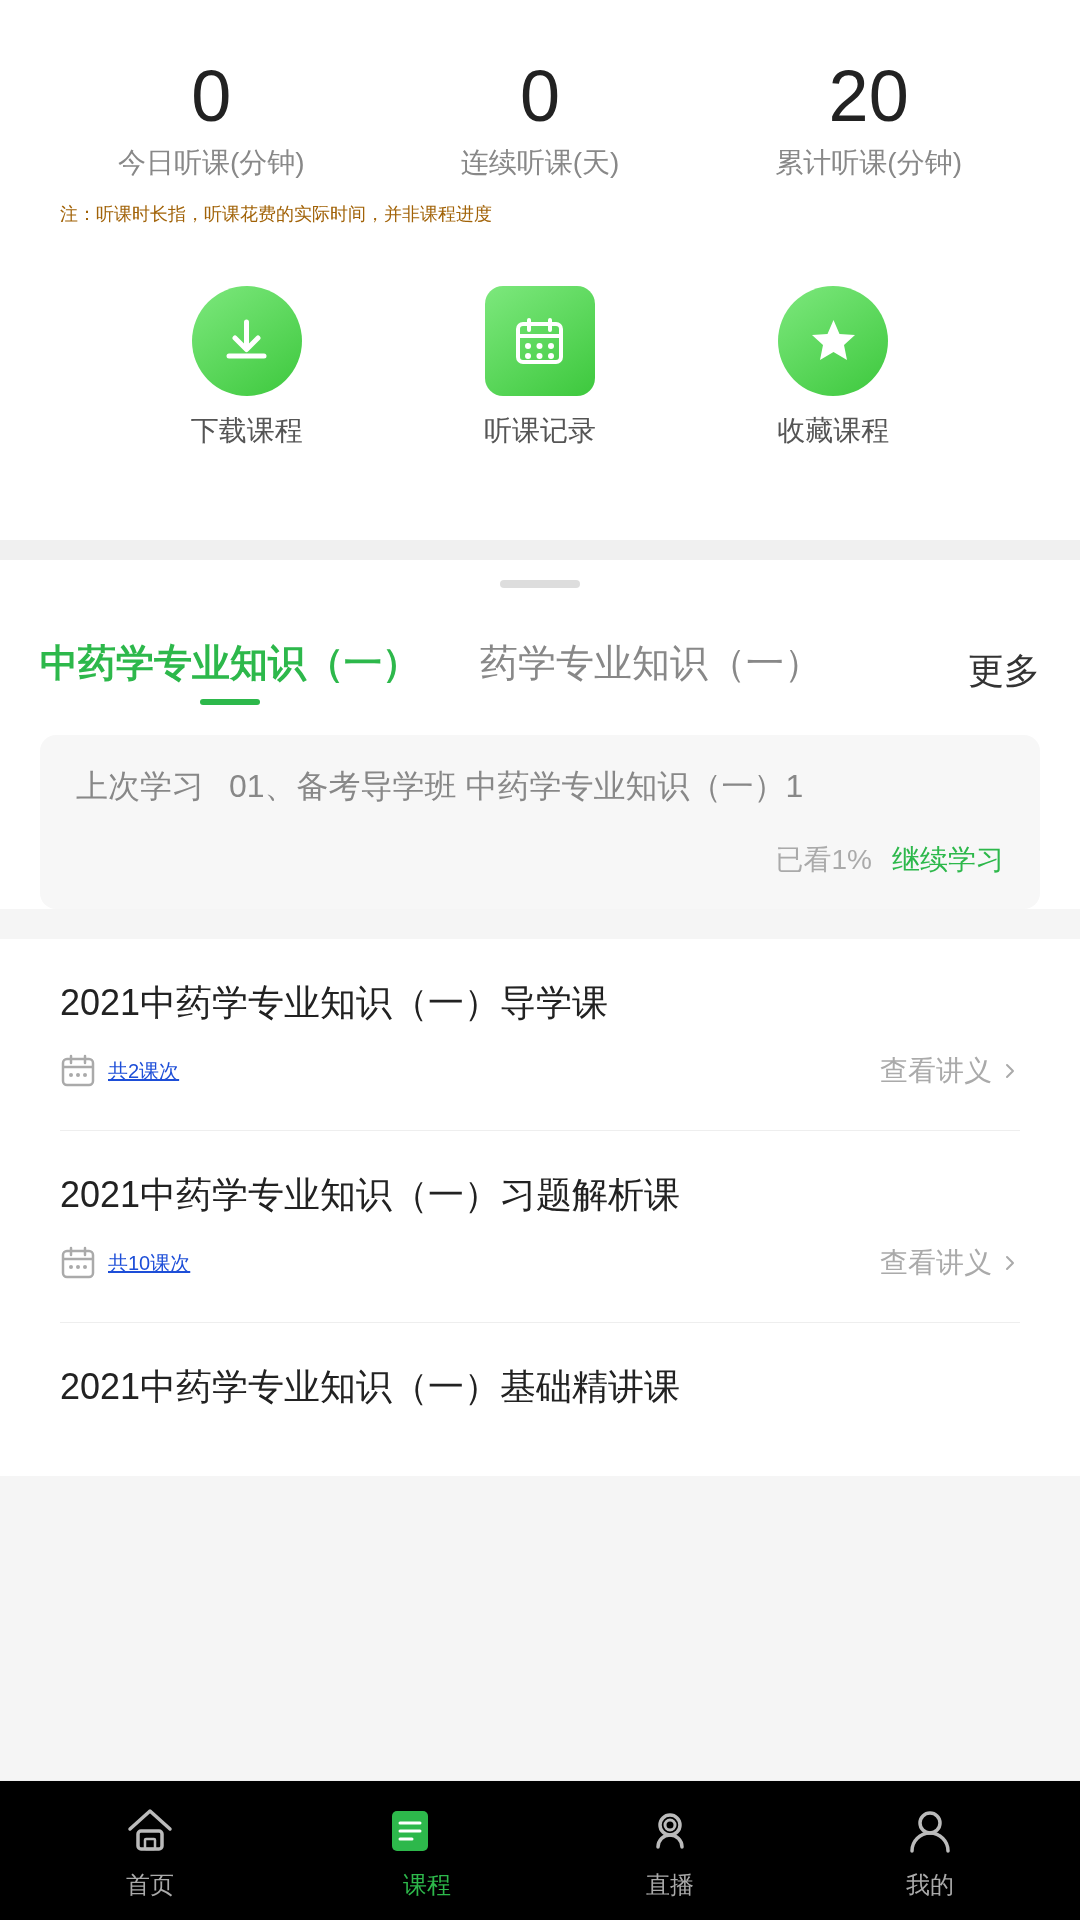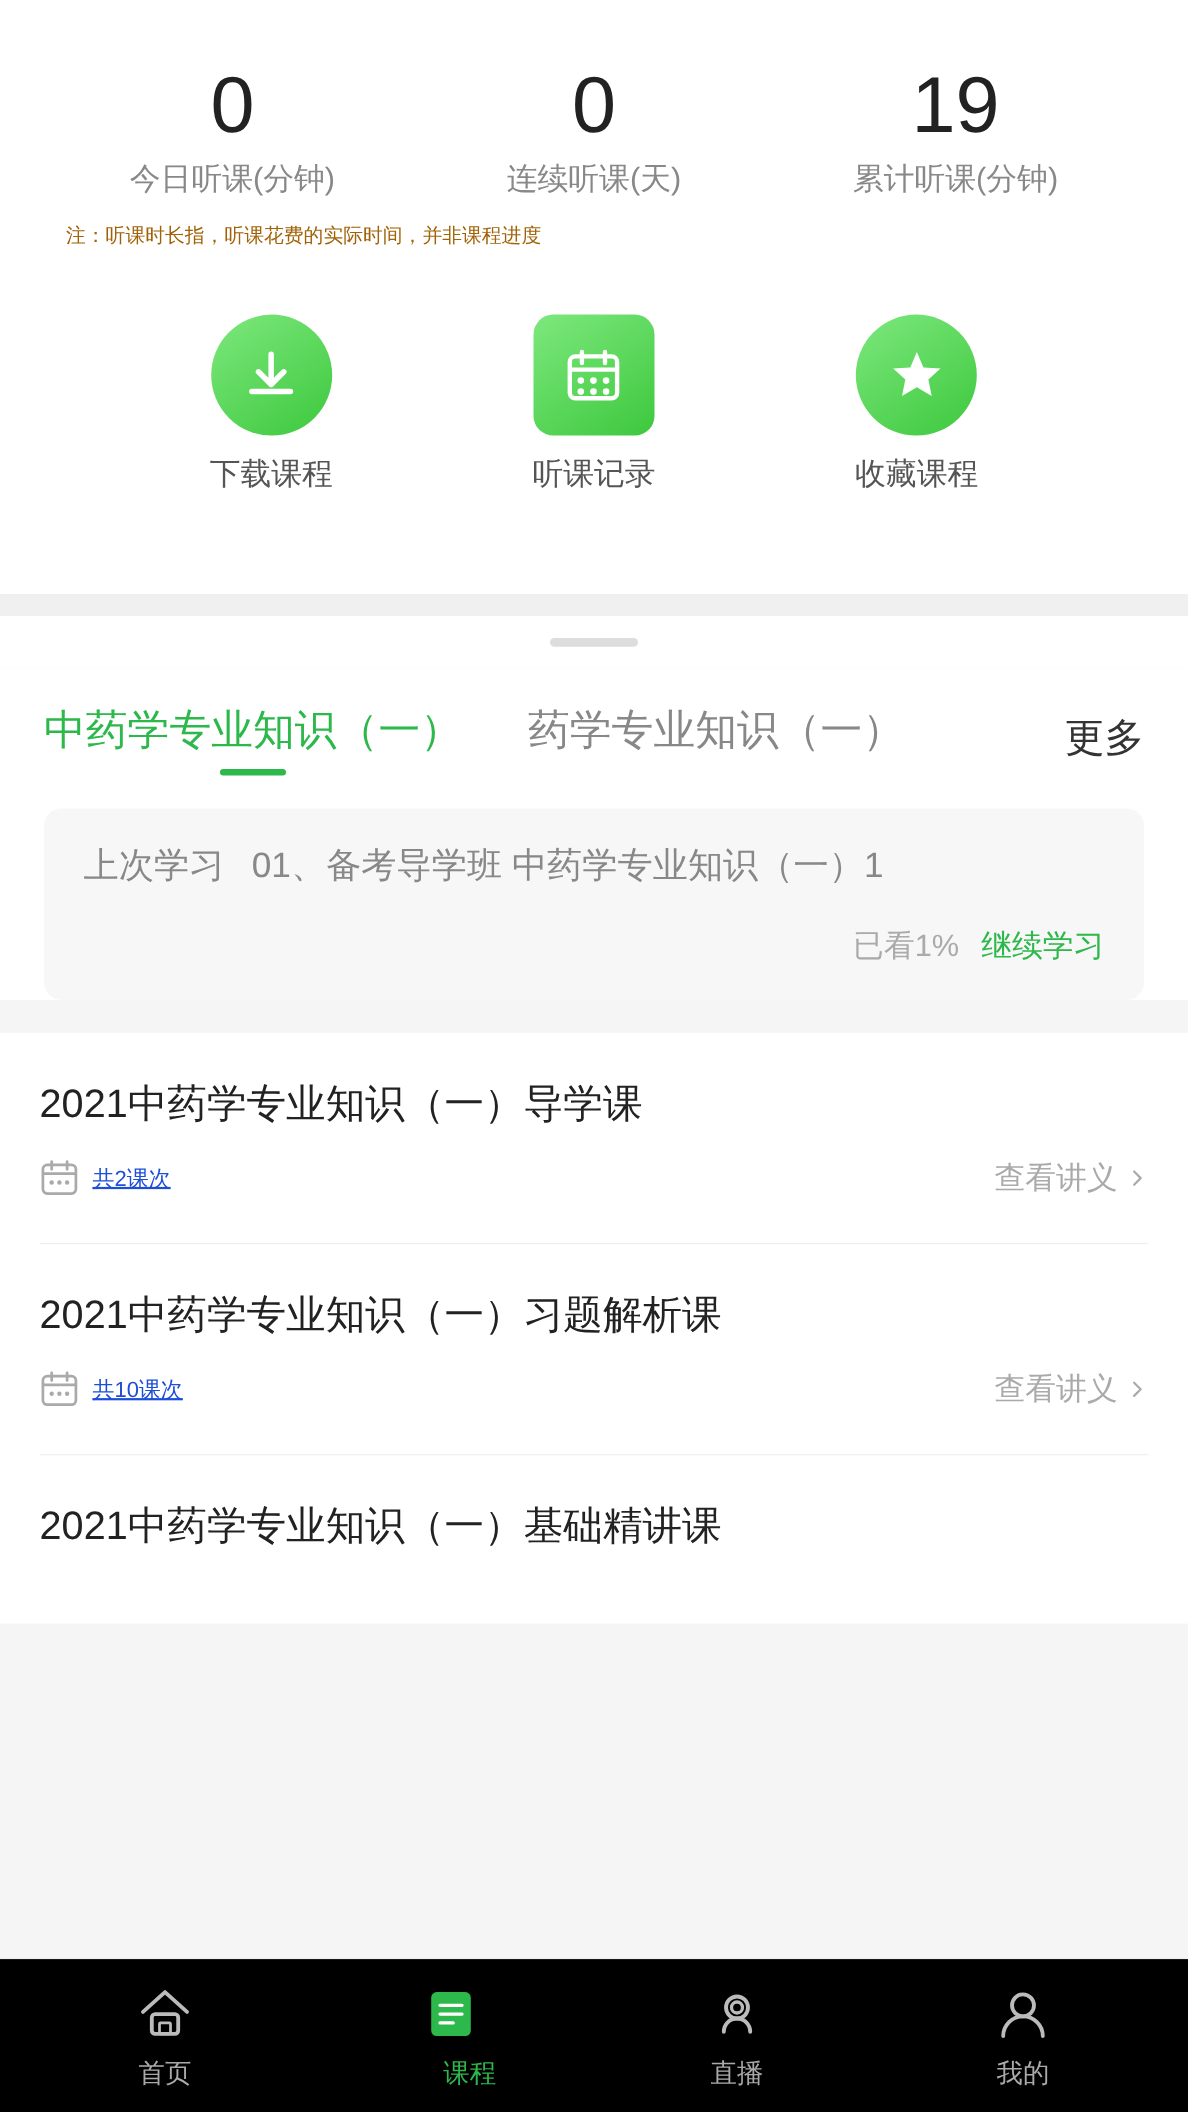--- a/index.html
+++ b/index.html
@@ -120,21 +120,21 @@
     .tab-item {
       font-size: 38px;
       color: #888;
       margin-right: 60px;
       padding-bottom: 16px;
       cursor: pointer;
       position: relative;
     }
     .tab-item.active {
       color: #2db84b;
-      font-weight: normal;
+      font-weight: bold;
     }
     .tab-item.active::after {
       content: '';
       position: absolute;
       bottom: 0;
       left: 50%;
       transform: translateX(-50%);
       width: 60px;
       height: 6px;
       background: #2db84b;
@@ -175,21 +175,21 @@
     }
     .continue-btn {
       font-size: 28px;
       color: #2db84b;
       cursor: pointer;
     }
 
     
     .course-list {
       background: #fff;
-      padding: 0 36px;
+      padding: 0 60px;
     }
     .course-item {
       padding: 40px 0;
       border-bottom: 1px solid #eee;
     }
     .course-item:last-child {
       border-bottom: none;
     }
     .course-name {
       font-size: 36px;
@@ -272,21 +272,21 @@
   <div class="stats-row">
     <div class="stat-item">
       <span class="stat-number">0</span>
       <span class="stat-label">今日听课(分钟)</span>
     </div>
     <div class="stat-item">
       <span class="stat-number">0</span>
       <span class="stat-label">连续听课(天)</span>
     </div>
     <div class="stat-item">
-      <span class="stat-number">19</span>
+      <span class="stat-number">20</span>
       <span class="stat-label">累计听课(分钟)</span>
     </div>
   </div>
   <div class="stat-note">注：听课时长指，听课花费的实际时间，并非课程进度</div>
 
   <div class="quick-actions">
     <div class="action-item">
       <div class="action-icon-circle">
 
         <svg width="55" height="55" viewBox="0 0 55 55" fill="none">

